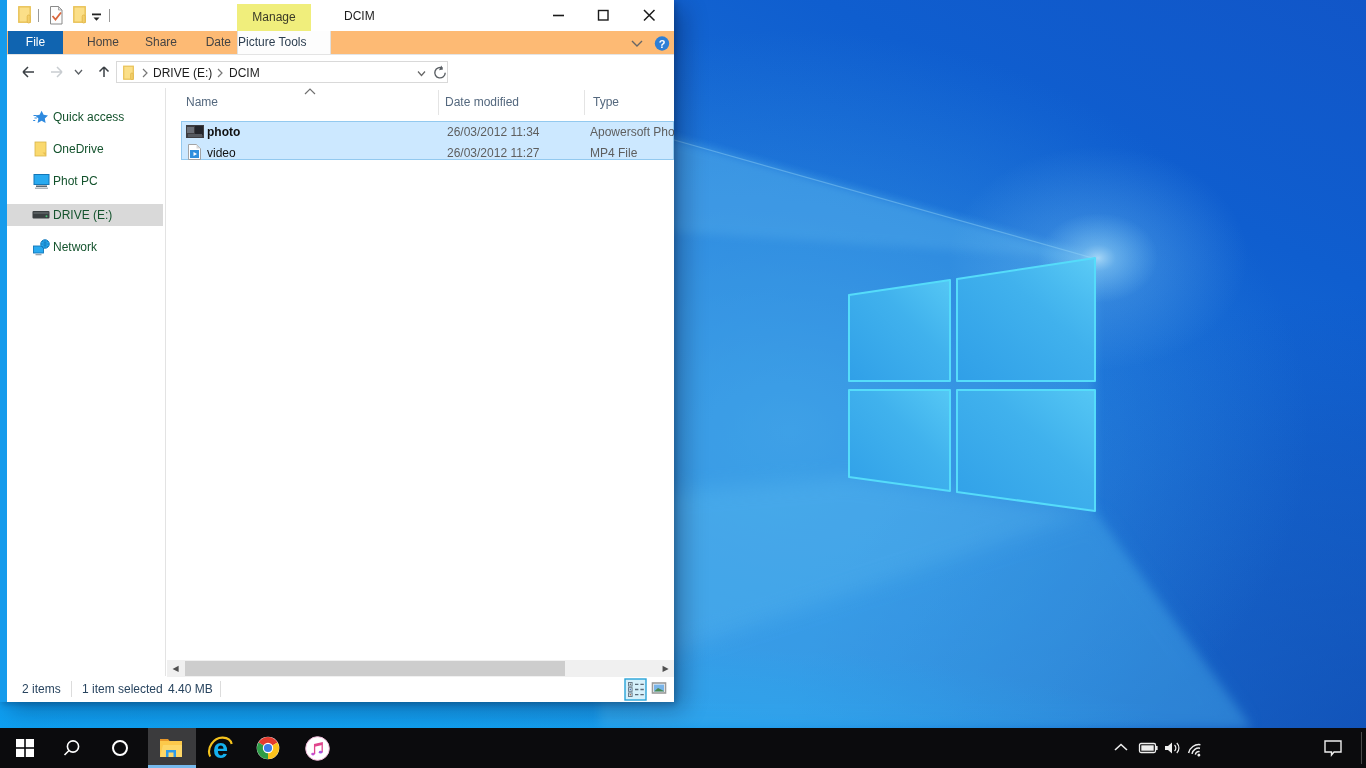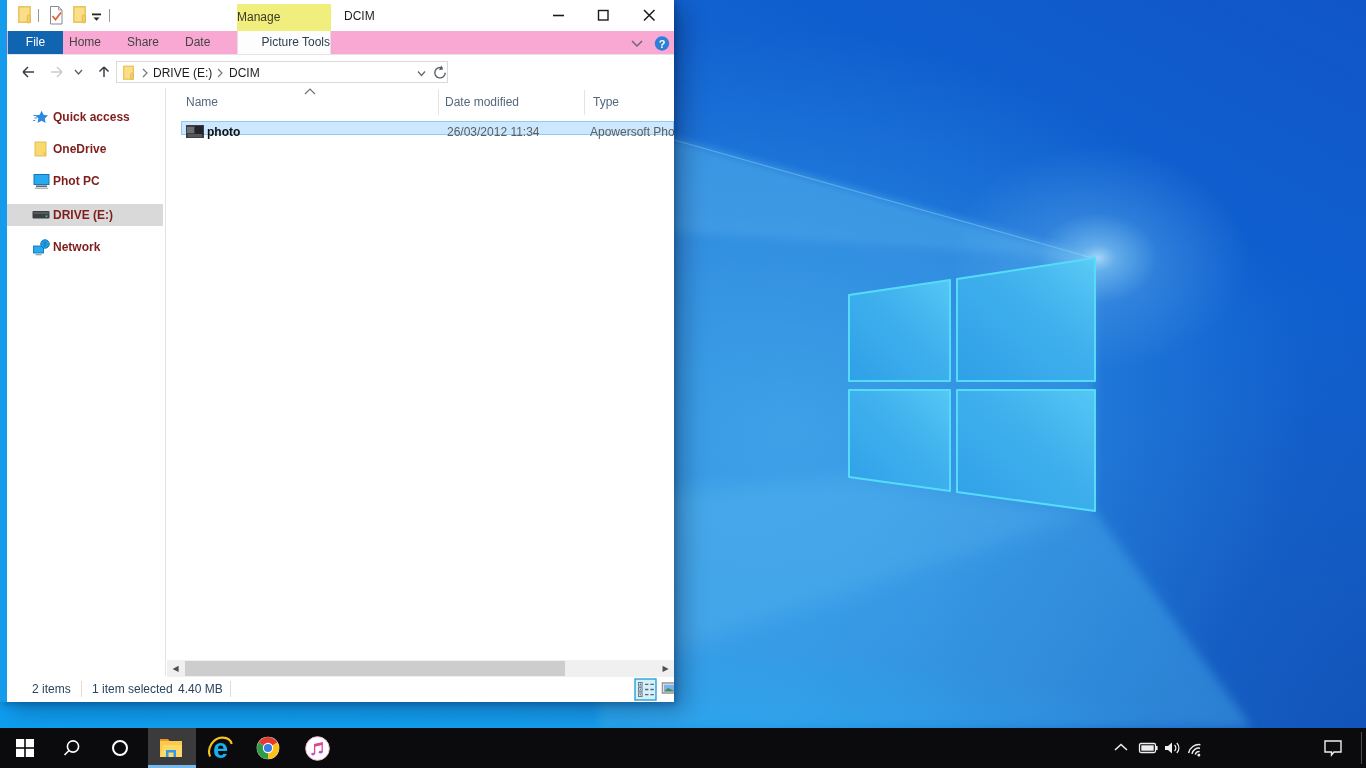--- a/index.html
+++ b/index.html
@@ -5,48 +5,48 @@
   html,body { width:1366px; height:768px; overflow:hidden; font-family:"Liberation Sans", sans-serif; }
   .abs { position:absolute; }
   #desk { position:relative; width:1366px; height:768px; background:#1a6ad2; }
   
   #win { position:absolute; left:0; top:0; width:674px; height:702px; background:#fff; border-left:7px solid #159bec; overflow:hidden; box-shadow:10px 8px 22px rgba(0,10,40,0.3), 2px 2px 6px rgba(0,10,40,0.25); }
   .txt { color:#1c1c1c; font-size:12px; }
   
   #titlebar { position:absolute; left:0; top:0; right:0; height:31px; background:#fff; }
   .qsep { position:absolute; top:9px; width:1px; height:13px; background:#999; }
   #title { position:absolute; left:337px; top:9px; font-size:12px; color:#1c1c1c; }
-  #manage { position:absolute; left:230px; top:4px; width:94px; height:27px; background:#f0ee7c; color:#3a3a28; font-size:12px; line-height:27px; }
-  
-  #tabs { position:absolute; left:0; top:31px; right:0; height:24px; border-bottom:1px solid #e4e4e4; background:#f9a8d4; }
+  #manage { position:absolute; left:230px; top:4px; width:74px; height:27px; background:#f0ee7c; color:#3a3a28; font-size:12px; text-align:center; line-height:27px; }
+  
+  #tabs { position:absolute; left:0; top:31px; right:0; height:24px; border-bottom:1px solid #e4e4e4; background:#fdba74; }
   #filetab { position:absolute; left:1px; top:0; width:55px; height:23px; background:#1064b0; color:#fff; font-size:12px; text-align:center; line-height:23px; }
-  .tab { position:absolute; top:0; height:23px; font-size:12px; color:#444; line-height:23px; text-align:left; }
-  #pictab { position:absolute; left:230px; top:0; width:94px; height:23px; border-left:1px solid #e0e0e0; border-right:1px solid #e0e0e0; color:#2c3e50; font-size:12px; text-align:right; line-height:23px; background:#fdfdfd; }
+  .tab { position:absolute; top:0; height:23px; font-size:12px; color:#444; line-height:23px; text-align:right; }
+  #pictab { position:absolute; left:230px; top:0; width:94px; height:23px; border-left:1px solid #e0e0e0; border-right:1px solid #e0e0e0; color:#2c3e50; font-size:12px; text-align:left; line-height:23px; background:#fdfdfd; }
   
   #addr { position:absolute; left:0; top:55px; right:0; height:33px; background:#fff; }
   #crumbbox { position:absolute; left:109px; top:6px; width:332px; height:22px; border:1px solid #d9d9d9; background:#fff; }
   #searchbox { position:absolute; left:453px; top:6px; width:201px; height:22px; border:1px solid #d9d9d9; background:#fff; color:#767676; font-size:12px; line-height:20px; padding-left:7px; }
   
   #sidebar { position:absolute; left:0px; top:88px; width:159px; bottom:26px; background:#fff; border-right:1px solid #e3e3e3; }
-  .srow { position:absolute; left:0; width:156px; height:22px; font-size:12px; color:#7f1d1d; line-height:22px;font-weight:bold; }
+  .srow { position:absolute; left:0; width:156px; height:22px; font-size:12px; color:#14532d; line-height:22px; }
   .srow .lbl { position:absolute; left:46px; top:0; }
   
   #list { position:absolute; left:160px; top:88px; right:0; bottom:42px; background:#fff;padding-left:25px; }
   .hdr { position:absolute; top:7px; font-size:12px; color:#54687e; }
   .hsep { position:absolute; top:2px; width:1px; height:25px; background:#e4e4e4; }
-  .row { position:absolute; left:14px; right:0; height:14px;text-align:center; }
+  .row { position:absolute; left:14px; right:0; height:39px;text-align:center; }
   .rname { position:absolute; left:26px; top:4px; font-size:12px; color:#111; }
   .rdate { position:absolute; left:266px; top:4px; font-size:12px; color:#5e5e5e; }
   .rtype { position:absolute; left:409px; top:4px; font-size:12px; color:#5e5e5e; white-space:nowrap; }
   
   #hscroll { position:absolute; left:160px; right:0; bottom:25px; height:17px; background:#f0f0f0; }
   #hthumb { position:absolute; left:18px; top:1px; width:380px; height:15px; background:#cdcdcd; }
   .sarrow { position:absolute; top:0; width:17px; height:17px; color:#505050; font-size:8px; text-align:center; line-height:17px; }
   
-  #status { position:absolute; left:0; right:0; bottom:0; height:25px; background:#fff; font-size:12px; color:#28445f;margin-left:10px; }
+  #status { position:absolute; left:0; right:0; bottom:0; height:25px; background:#fff; font-size:12px; color:#28445f; }
   .stxt { position:absolute; top:5px; }
   .ssep { position:absolute; top:4px; width:1px; height:16px; background:#dcdcdc; }
   
   #taskbar { position:absolute; left:0; top:728px; width:1366px; height:40px; background:#0b0b0d; }
   #febtn { position:absolute; left:148px; top:0; width:48px; height:40px; background:#3b3b3d; }
   #febar { position:absolute; left:148px; top:37px; width:48px; height:3px; background:#76b9ed; }
 </style></head>
 <body>
 <div id="desk">
 
@@ -249,20 +249,31 @@
           <rect width="18" height="13" fill="#3e3e42"></rect>
           <rect x="1" y="2" width="7" height="6" fill="#6b6f77"></rect>
           <rect x="9" y="1" width="8" height="9" fill="#23252b"></rect>
           <rect x="2" y="9" width="14" height="3" fill="#55595f"></rect>
         </svg>
         <div class="rname" style="font-weight:bold">photo</div>
         <div class="rdate">26/03/2012 11:34</div>
         <div class="rtype">Apowersoft Phot</div>
       </div>
 
+      <div class="row" style="top:54px">
+        <svg class="abs" style="left:7px;top:2px" width="13" height="16" viewBox="0 0 13 16">
+          <path d="M0.5,0.5 h8 l4,4 v11 h-12 z" fill="#fff" stroke="#9a9a9a" stroke-width="0.9"></path>
+          <path d="M8.5,0.5 l4,4 h-4 z" fill="#d8d8d8"></path>
+          <rect x="2" y="6" width="9" height="8" fill="#2f8fdd"></rect>
+          <path d="M5.5,8 l3.5,2 l-3.5,2 z" fill="#fff"></path>
+        </svg>
+        <div class="rname">video</div>
+        <div class="rdate">26/03/2012 11:27</div>
+        <div class="rtype">MP4 File</div>
+      </div>
     </div>
 
     <div id="hscroll">
       <div class="sarrow" style="left:0">◀</div>
       <div id="hthumb"></div>
       <div class="sarrow" style="right:0">▶</div>
     </div>
 
     <div id="status">
       <div class="stxt" style="left:15px">2 items</div>

